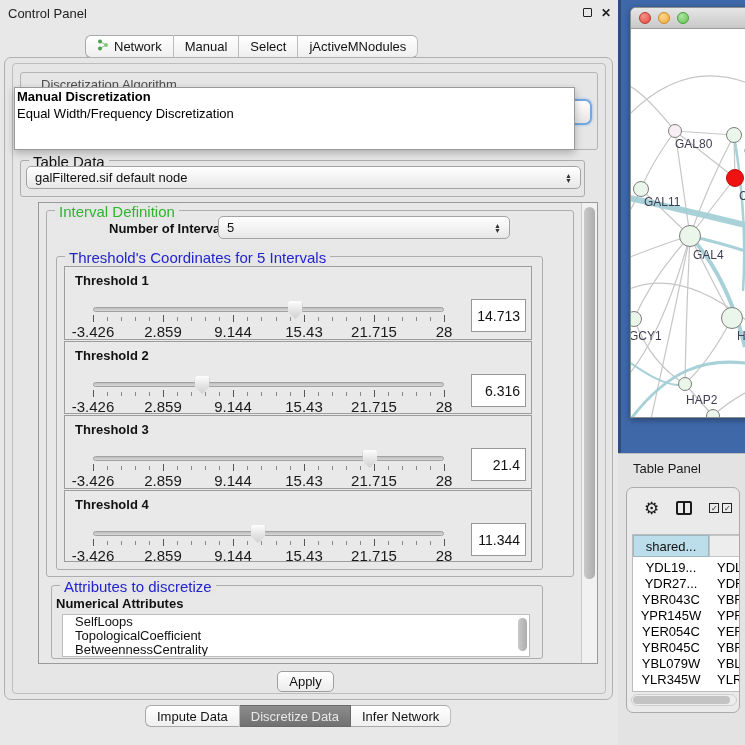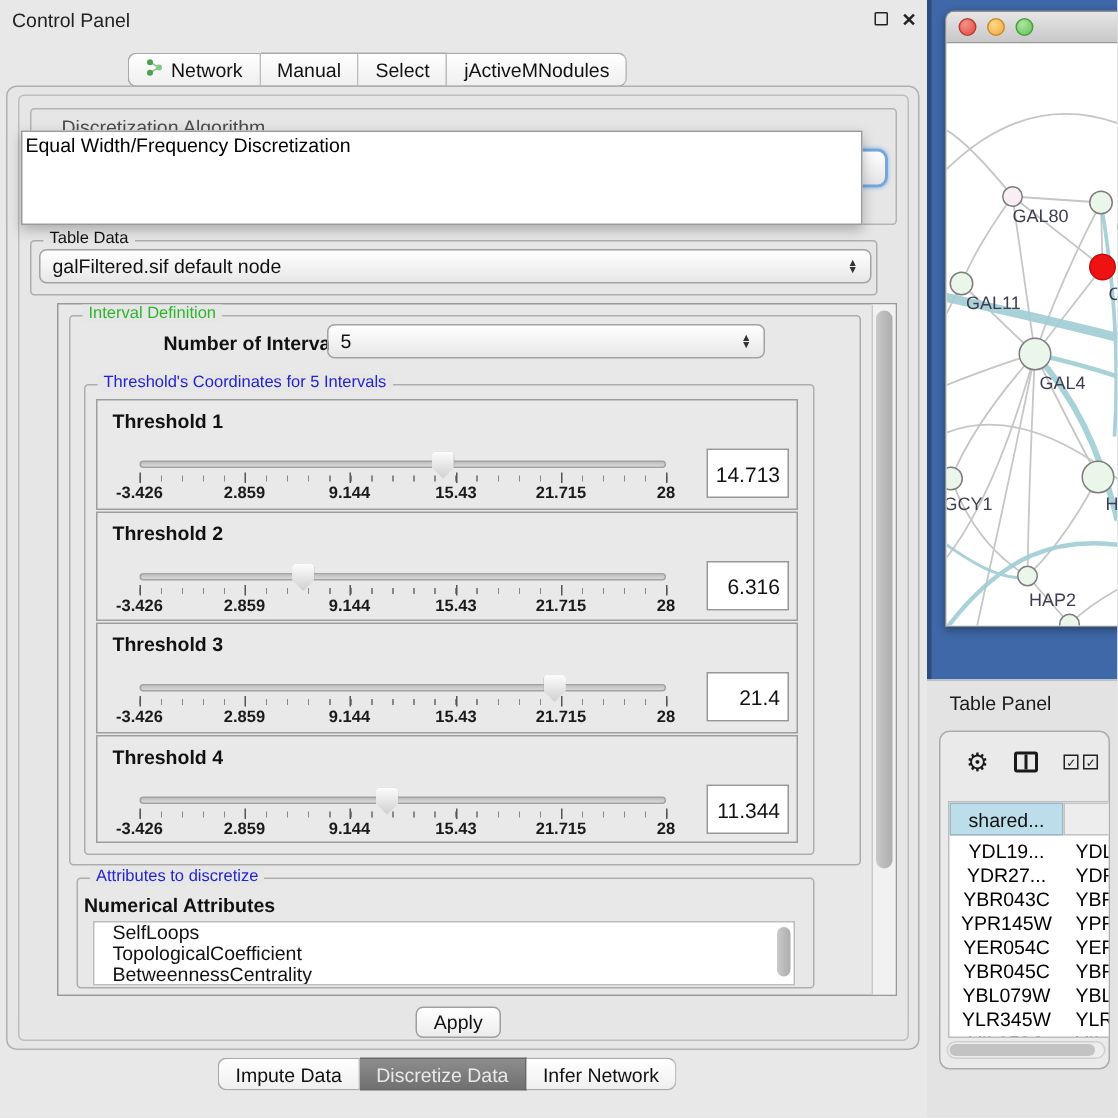--- a/index.html
+++ b/index.html
@@ -13,39 +13,39 @@
   .float-glyph{display:inline-block;width:9px;height:9px;border:1.6px solid #222;border-radius:1px;}
   .tabgroup{display:flex;height:23px;}
   .tab{display:flex;align-items:center;gap:5px;padding:0 11px;background:linear-gradient(#ffffff,#efefef);
        border-top:1px solid #a9a9a9;border-bottom:1px solid #a9a9a9;border-right:1px solid #bdbdbd;
        font-size:13px;color:#111;white-space:nowrap;}
   .tab:first-child{border-left:1px solid #a9a9a9;border-radius:6px 0 0 6px;}
   .tab:last-child{border-radius:0 6px 6px 0;}
   .tab.sel{background:linear-gradient(#8d8d8d,#707070);color:#e9e9e9;border-color:#6a6a6a;}
   .panel-border{border:1px solid #b0b0b0;border-radius:7px;background:#e6e6e6;}
   .group{border:1px solid #adadad;border-radius:3px;}
-  .group-label{position:absolute;top:-8px;left:8px;background:#e6e6e6;padding:0 4px;font-size:11px;}
+  .group-label{position:absolute;top:-8px;left:8px;background:#e6e6e6;padding:0 4px;font-size:15px;}
   .combo{background:linear-gradient(#ffffff,#e7e7e7);border:1px solid #a3a3a3;border-radius:5px;
          display:flex;align-items:center;padding:0 8px;font-size:13px;color:#111;}
   .stepper{margin-left:auto;display:flex;flex-direction:column;line-height:5px;font-size:7px;color:#333;}
   .popup{background:#fff;border:1px solid #9a9a9a;box-shadow:0 3px 8px rgba(0,0,0,.25);z-index:30;}
   .popup .hint{color:#b4b4b4;text-align:center;font-size:13px;padding-top:5px;}
   .popup .item{font-size:13px;padding:1px 2px;color:#000;}
   .thr-box{position:absolute;left:64px;width:468px;border:1px solid #9d9d9d;background:#e9e9e9;}
   .thr-label{position:absolute;left:10px;top:6px;font-weight:bold;font-size:13px;}
   .track{position:absolute;left:28px;top:40px;width:351px;height:5px;border-radius:3px;
          background:linear-gradient(#bdbdbd,#d9d9d9);border:1px solid #a2a2a2;}
   .thumb{position:absolute;top:-7px;width:15px;height:18px;transform:translateX(-50%);
          background:linear-gradient(#fdfdfd,#cfcfcf);
          clip-path:polygon(12% 0,88% 0,100% 12%,100% 58%,50% 100%,0 58%,0 12%);
          filter:drop-shadow(0 0 1px #777);}
   .minor-ticks{position:absolute;left:28px;top:50px;width:352px;height:4px;
          background:repeating-linear-gradient(to right,#888 0 1px,transparent 1px 14.04px);}
   .major-tick{position:absolute;top:48px;width:1px;height:7px;background:#555;}
-  .tick-label{position:absolute;top:56px;transform:translateX(-50%);font-size:11px;font-weight:bold;color:#1a1a1a;white-space:nowrap;}
+  .tick-label{position:absolute;top:56px;transform:translateX(-50%);font-size:15px;font-weight:normal;color:#1a1a1a;white-space:nowrap;}
   .val-box{position:absolute;left:406px;top:32px;width:55px;height:33px;background:#fff;border:1px solid #979797;
            display:flex;align-items:center;justify-content:flex-end;padding-right:5px;font-size:14px;}
   .vscroll{background:#f1f1f1;border-left:1px solid #c9c9c9;}
   .scroll-thumb{background:linear-gradient(90deg,#c9c9c9,#adadad);border-radius:6px;}
   .btn{background:linear-gradient(#ffffff,#ececec);border:1px solid #9f9f9f;border-radius:5px;
        display:flex;align-items:center;justify-content:center;font-size:13px;}
   .list-item{padding:0 0 0 12px;height:14px;line-height:14px;font-size:13px;}
 
   
   .blue-bg{left:618px;top:0;width:127px;height:453px;background:#3e68a8;border-left:3px solid #2c4d7f;}
@@ -105,20 +105,21 @@
 
   <div class="abs panel-border" style="left:4px;top:57px;width:609px;height:643px;"></div>
   <div class="abs" style="left:12px;top:63px;width:594px;height:631px;border:1px solid #bdbdbd;border-radius:4px;background:#e6e6e6;"></div>
 
   <div class="abs" style="left:20px;top:72px;width:578px;height:78px;border:1px solid #b3b3b3;border-radius:3px;"></div>
   <div class="abs" style="left:38px;top:77px;height:10px;overflow:hidden;color:#4c4c4c;background:#e6e6e6;padding:0 3px;">Discretization Algorithm</div>
 
   <div class="abs" style="left:558px;top:99px;width:34px;height:26px;border-radius:7px;border:2px solid #76a6df;box-shadow:0 0 3px #8fb8e8;background:linear-gradient(#fff,#e4e4e4);"></div>
 
   <div class="abs popup" style="left:14px;top:87px;width:561px;height:63px;">
+    <div class="item" style="font-weight:bold;">Manual Discretization</div>
     <div class="item">Equal Width/Frequency Discretization</div>
   </div>
 
   <div class="abs group" style="left:20px;top:160px;width:565px;height:37px;">
     <span class="group-label">Table Data</span>
   </div>
   <div class="abs combo" style="left:26px;top:166px;width:555px;height:23px;">
     <span>galFiltered.sif default node</span>
     <span class="stepper">
         <span>▲</span>

